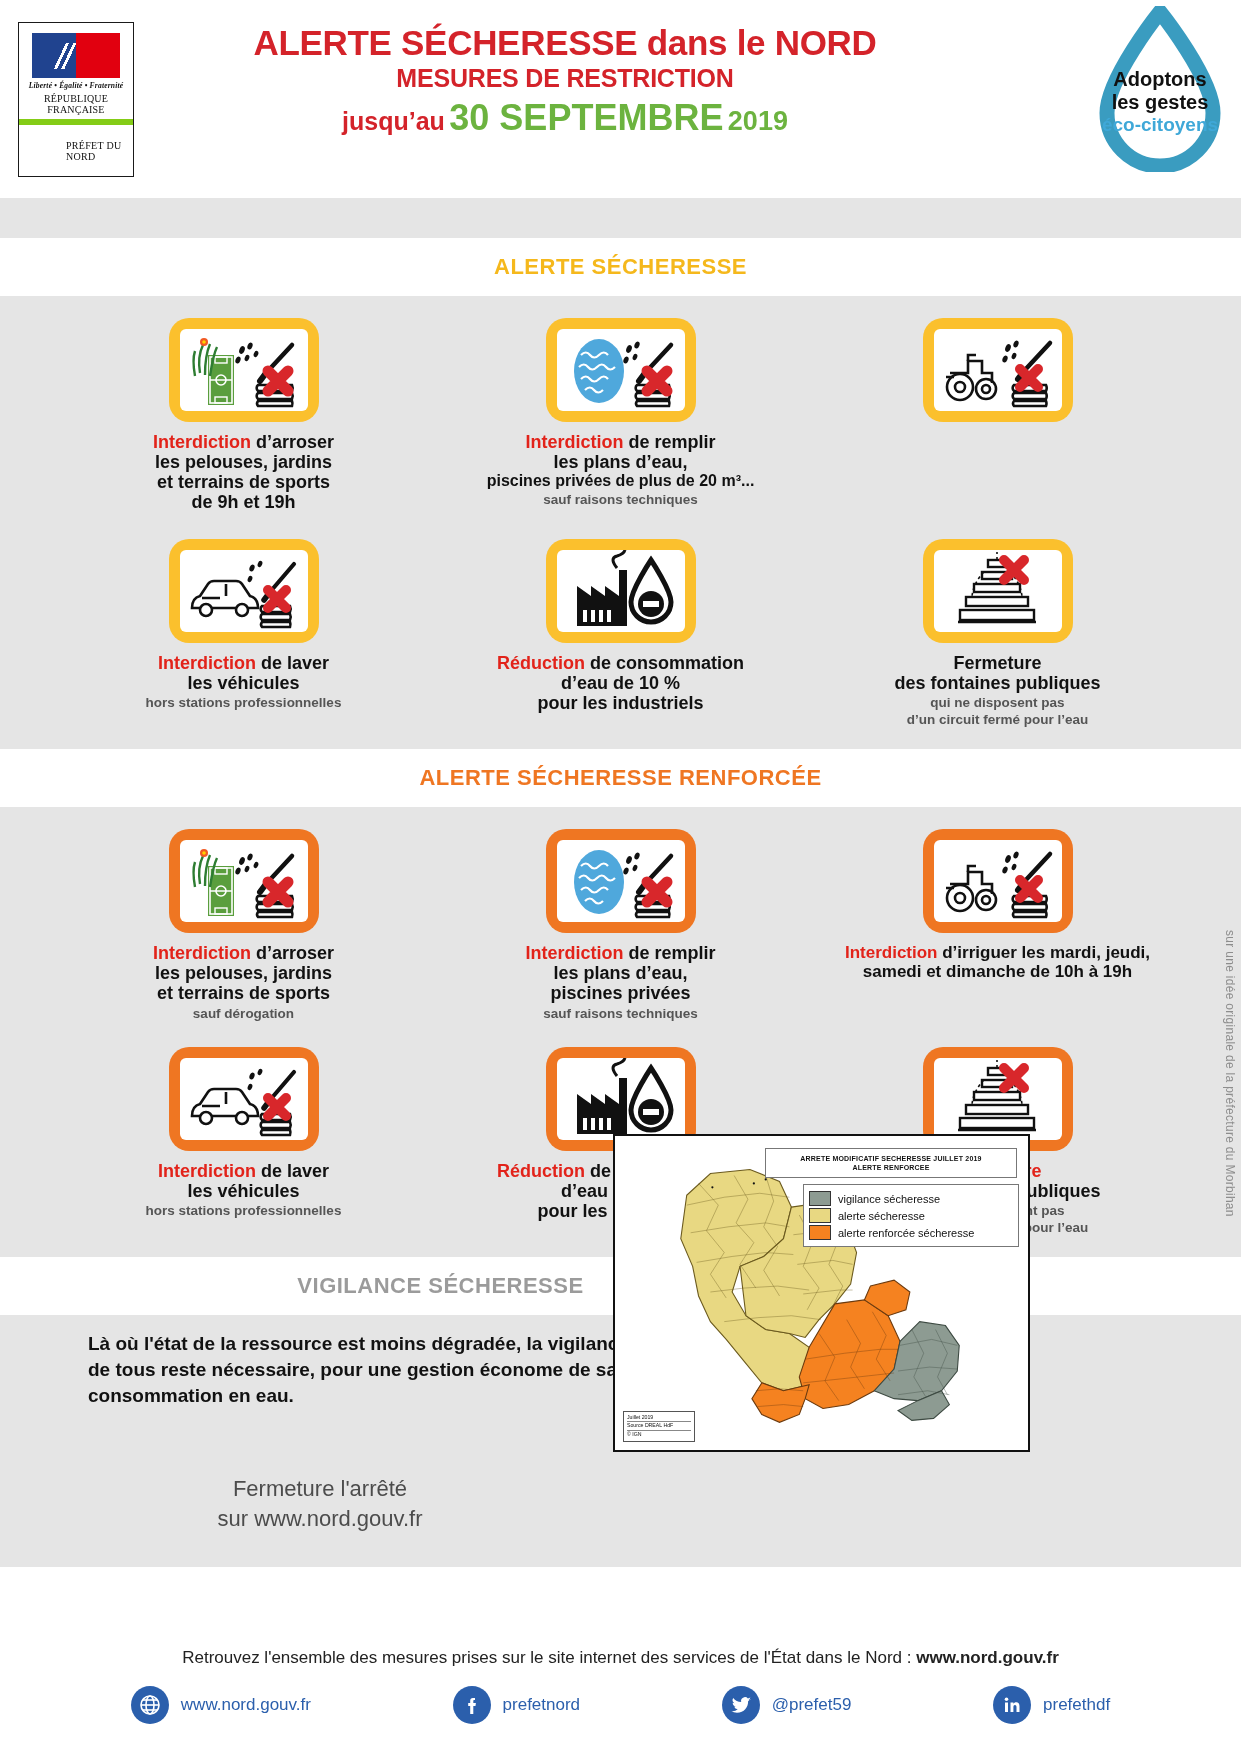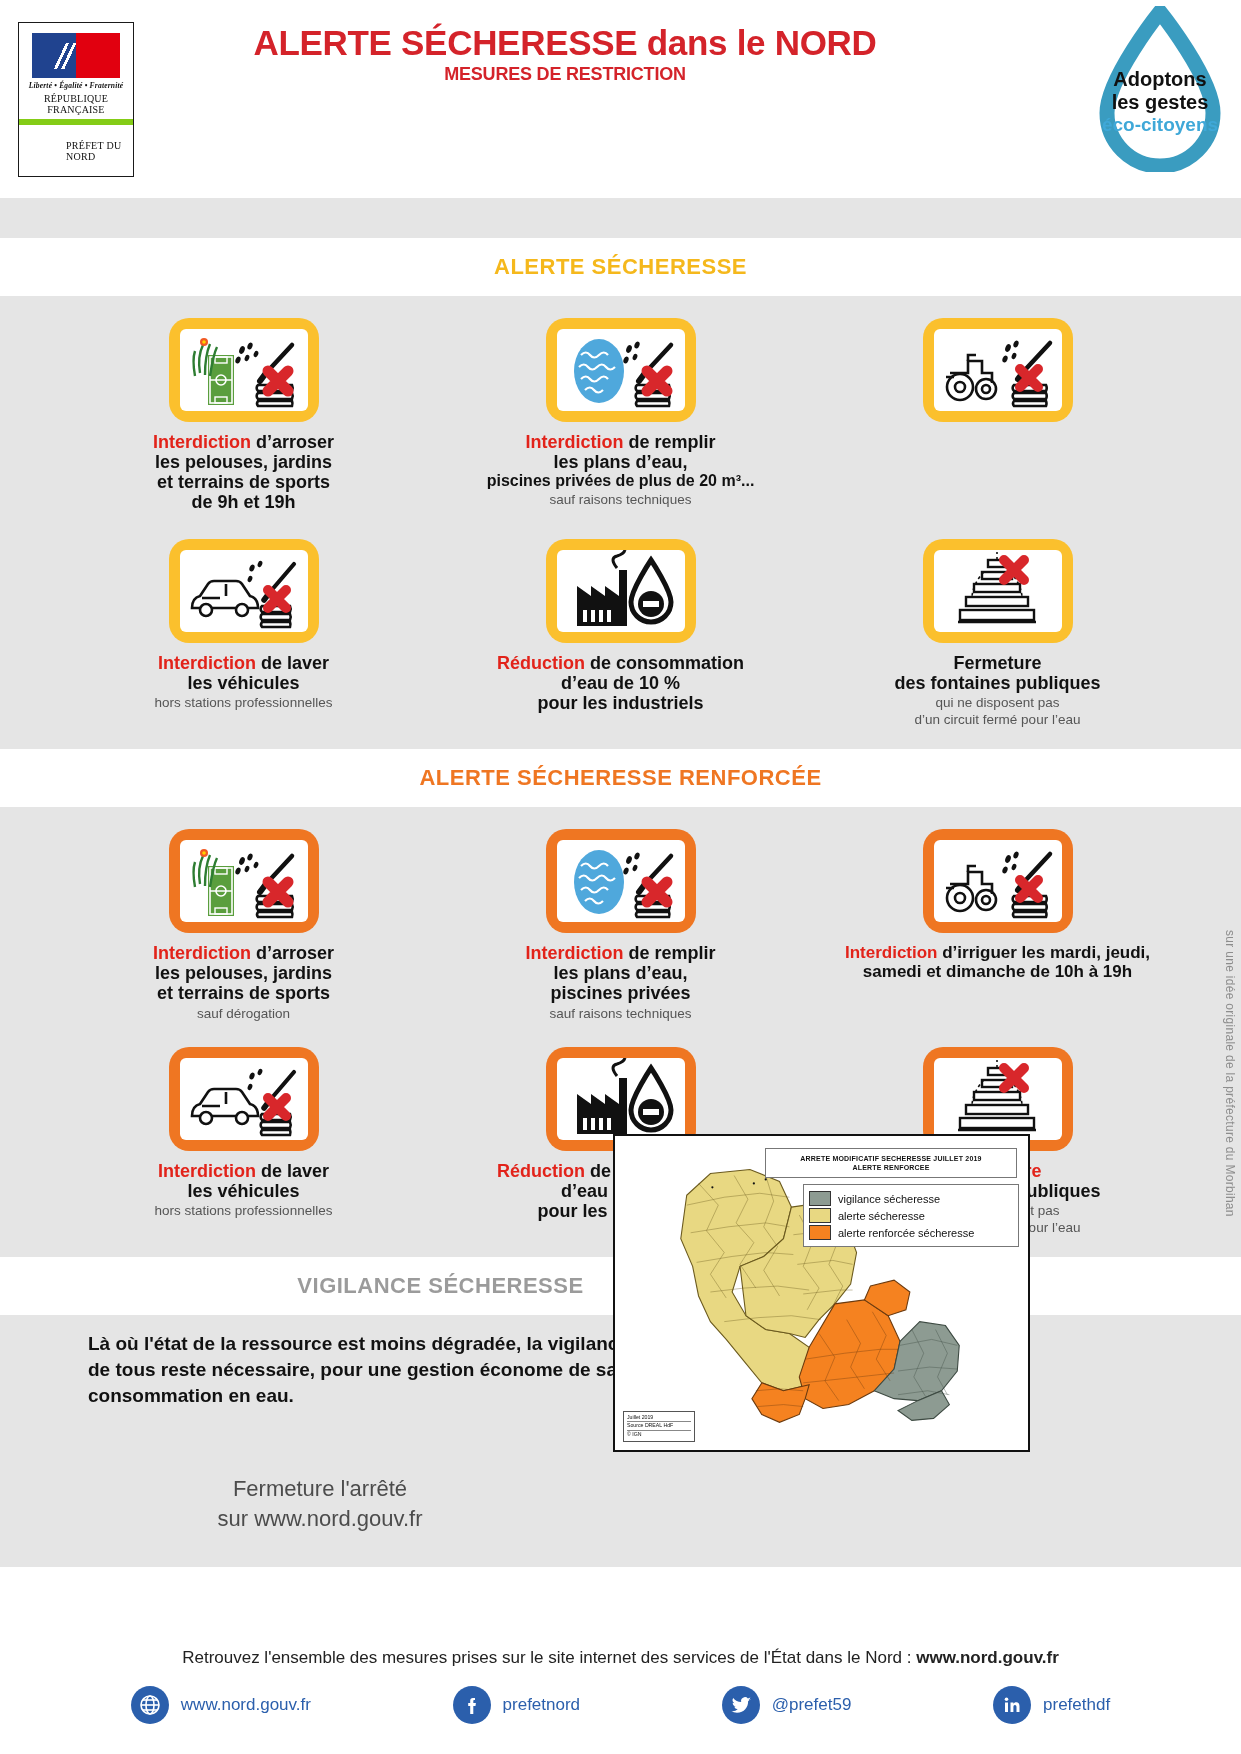--- a/index.html
+++ b/index.html
@@ -35,21 +35,21 @@
   .repub{position:absolute;left:0;right:0;top:70px;text-align:center;
     font-family:"Liberation Serif",serif;font-size:10px;color:#111;
     font-variant:small-caps;letter-spacing:.2px;}
   .marianne-bot{flex:1;display:flex;align-items:center;justify-content:center;}
   .prefet{font-family:"Liberation Serif",serif;font-size:10px;color:#111;
     font-variant:small-caps;letter-spacing:.3px;margin-left:47px;}
 
   .titleblock{position:absolute;left:150px;top:24px;width:830px;text-align:center;}
   .t1{font-size:35px;font-weight:bold;color:#d4232a;line-height:1.08;letter-spacing:-.3px;}
   .t1 .reg{font-weight:bold;}
-  .t2{font-size:18px;font-weight:bold;color:#d4232a;line-height:1.15;margin-top:2px;letter-spacing:-.2px;}
+  .t2{font-size:25px;font-weight:bold;color:#d4232a;line-height:1.15;margin-top:2px;letter-spacing:-.2px;}
   .t3{margin-top:6px;line-height:1.05;}
   .t3 .a{font-size:25px;font-weight:bold;color:#d4232a;}
   .t3 .b{font-size:36px;font-weight:bold;color:#6cb33f;}
   .t3 .c{font-size:27px;font-weight:bold;color:#6cb33f;}
 
   .droplogo{position:absolute;right:18px;top:6px;width:126px;height:166px;}
 
   
   .band-olive{background:#e5e5e5;}
   .band-white{background:#fff;}
@@ -70,21 +70,21 @@
   }
   .tile-yellow{background:#fbc02d;}
   .tile-orange{background:#ef7622;}
   .icon-inner{
     width:128px;height:82px;background:#fff;border-radius:6px;
     display:flex;align-items:center;justify-content:center;overflow:hidden;
   }
   .cap{margin-top:10px;line-height:1.12;}
   .cap .l{display:block;font-size:18px;font-weight:bold;color:#111;white-space:nowrap;}
   .cap .hl{color:#e2231a;}
-  .cap .small{display:block;font-size:13.5px;font-weight:normal;color:#555;
+  .cap .small{display:block;font-size:13.5px;font-weight:bold;color:#555;
      font-family:"Liberation Sans",sans-serif;white-space:nowrap;margin-top:2px;}
   .cap .lsm{display:block;font-size:16px;font-weight:bold;color:#111;white-space:nowrap;}
 
   
   .rowpad-a{padding-top:22px;padding-bottom:4px;}
   .rowpad-b{padding-top:22px;padding-bottom:22px;}
 
   
   .vigtext{
     padding:16px 0 0 88px;font-size:19px;font-weight:bold;color:#111;
@@ -163,20 +163,25 @@
         <span class="prefet">PRÉFET DU NORD</span>
       </div>
     </div>
 
     <div class="titleblock">
       <div class="t1">
         <span>ALERTE SÉCHERESSE</span>
         <span class="reg">dans le NORD</span>
       </div>
       <div class="t2">MESURES DE RESTRICTION</div>
+      <div class="t3">
+        <span class="a">jusqu’au</span>
+        <span class="b">30 SEPTEMBRE</span>
+        <span class="c">2019</span>
+      </div>
     </div>
 
     <div class="droplogo">
       <svg viewBox="0 0 126 166" width="126" height="166">
         <path d="M63 6 C63 6 10 72 10 107 a53 53 0 0 0 106 0 C116 72 63 6 63 6 Z" fill="none" stroke="#3a9cc0" stroke-width="15"></path>
         <text x="63" y="80" text-anchor="middle" font-family="Liberation Sans, sans-serif" font-size="20" font-weight="bold" fill="#111">Adoptons</text>
         <text x="63" y="103" text-anchor="middle" font-family="Liberation Sans, sans-serif" font-size="20" font-weight="bold" fill="#111">les gestes</text>
         <text x="63" y="125" text-anchor="middle" font-family="Liberation Sans, sans-serif" font-size="19" font-weight="bold" fill="#3fa8d8">éco-citoyens</text>
       </svg>
     </div>

